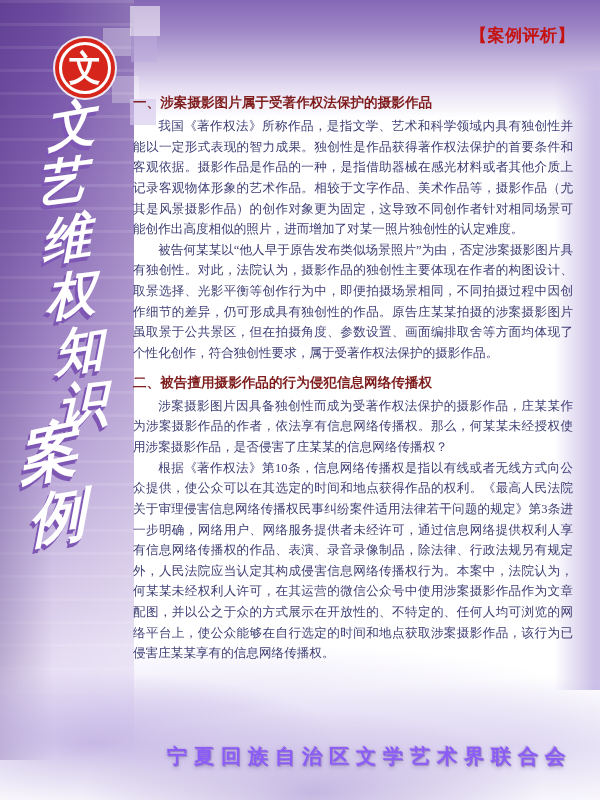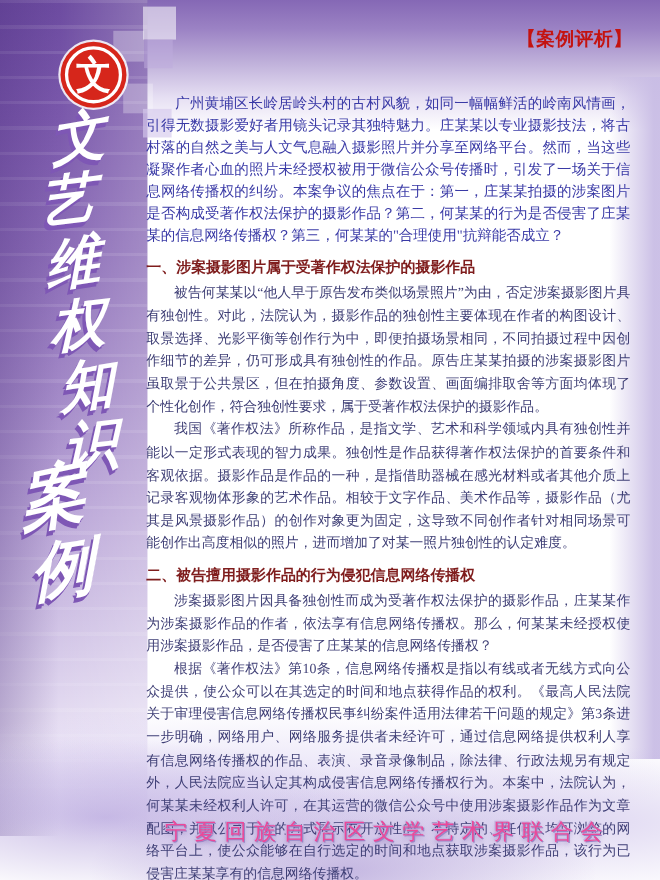--- a/index.html
+++ b/index.html
@@ -84,22 +84,22 @@
   }
   .sec-heading{
     margin:10px 0 4px 0;color:#7f1d1d;font-size:13.6px;font-weight:bold;
     font-family:"Liberation Sans","DejaVu Sans",sans-serif;
   }
   .body-p{
     margin:0;color:#3e3e75;font-size:12.6px;line-height:1.64;text-indent:2em;
   }
   
   .footer-org{
-    position:absolute;left:150px;right:28px;bottom:30px;
-    color:#ec4899;font-size:20px;font-weight:normal;letter-spacing:7px;
+    position:absolute;left:150px;right:28px;bottom:30px;text-align:right;
+    color:#8b5cf6;font-size:20px;font-weight:bold;letter-spacing:7px;
     font-family:"Liberation Sans","DejaVu Sans",sans-serif;
     text-shadow:1px 1px 0 #9b85c6,-1px -1px 0 #c3b3e0,0 2px 4px rgba(120,95,170,0.55);
   }
 </style>
 </head>
 <body>
 
 <div class="page">
 
   <div class="top-fade"></div>
@@ -123,25 +123,24 @@
   <div class="vchar vc2">维</div>
   <div class="vchar vc3">权</div>
   <div class="vchar vc4">知</div>
   <div class="vchar vc5">识</div>
   <div class="vchar vc6">案</div>
   <div class="vchar vc7">例</div>
 
   <div class="badge">【案例评析】</div>
 
   <div class="content">
-    <p class="intro">广州黄埔区长岭居岭头村的古村风貌，如同一幅幅鲜活的岭南风情画，引得无数摄影爱好者用镜头记录其独特魅力。庄某某以专业摄影技法，将古村落的自然之美与人文气息融入摄影照片并分享至网络平台。然而，当这些凝聚作者心血的照片未经授权被用于微信公众号传播时，引发了一场关于信息网络传播权的纠纷。本案争议的焦点在于：第一，庄某某拍摄的涉案图片是否构成受著作权法保护的摄影作品？第二，何某某的行为是否侵害了庄某某的信息网络传播权？第三，何某某的"合理使用"抗辩能否成立？</p>
 
     <h3 class="sec-heading">一、涉案摄影图片属于受著作权法保护的摄影作品</h3>
+    <p class="body-p">我国《著作权法》所称作品，是指文学、艺术和科学领域内具有独创性并能以一定形式表现的智力成果。独创性是作品获得著作权法保护的首要条件和客观依据。摄影作品是作品的一种，是指借助器械在感光材料或者其他介质上记录客观物体形象的艺术作品。相较于文字作品、美术作品等，摄影作品（尤其是风景摄影作品）的创作对象更为固定，这导致不同创作者针对相同场景可能创作出高度相似的照片，进而增加了对某一照片独创性的认定难度。</p>
     <p class="body-p">被告何某某以“他人早于原告发布类似场景照片”为由，否定涉案摄影图片具有独创性。对此，法院认为，摄影作品的独创性主要体现在作者的构图设计、取景选择、光影平衡等创作行为中，即便拍摄场景相同，不同拍摄过程中因创作细节的差异，仍可形成具有独创性的作品。原告庄某某拍摄的涉案摄影图片虽取景于公共景区，但在拍摄角度、参数设置、画面编排取舍等方面均体现了个性化创作，符合独创性要求，属于受著作权法保护的摄影作品。</p>
-    <p class="body-p">我国《著作权法》所称作品，是指文学、艺术和科学领域内具有独创性并能以一定形式表现的智力成果。独创性是作品获得著作权法保护的首要条件和客观依据。摄影作品是作品的一种，是指借助器械在感光材料或者其他介质上记录客观物体形象的艺术作品。相较于文字作品、美术作品等，摄影作品（尤其是风景摄影作品）的创作对象更为固定，这导致不同创作者针对相同场景可能创作出高度相似的照片，进而增加了对某一照片独创性的认定难度。</p>
 
     <h3 class="sec-heading">二、被告擅用摄影作品的行为侵犯信息网络传播权</h3>
     <p class="body-p">涉案摄影图片因具备独创性而成为受著作权法保护的摄影作品，庄某某作为涉案摄影作品的作者，依法享有信息网络传播权。那么，何某某未经授权使用涉案摄影作品，是否侵害了庄某某的信息网络传播权？</p>
     <p class="body-p">根据《著作权法》第10条，信息网络传播权是指以有线或者无线方式向公众提供，使公众可以在其选定的时间和地点获得作品的权利。《最高人民法院关于审理侵害信息网络传播权民事纠纷案件适用法律若干问题的规定》第3条进一步明确，网络用户、网络服务提供者未经许可，通过信息网络提供权利人享有信息网络传播权的作品、表演、录音录像制品，除法律、行政法规另有规定外，人民法院应当认定其构成侵害信息网络传播权行为。本案中，法院认为，何某某未经权利人许可，在其运营的微信公众号中使用涉案摄影作品作为文章配图，并以公之于众的方式展示在开放性的、不特定的、任何人均可浏览的网络平台上，使公众能够在自行选定的时间和地点获取涉案摄影作品，该行为已侵害庄某某享有的信息网络传播权。</p>
 
   </div>
 
   <div class="footer-org">宁夏回族自治区文学艺术界联合会</div>
 
 </div>

